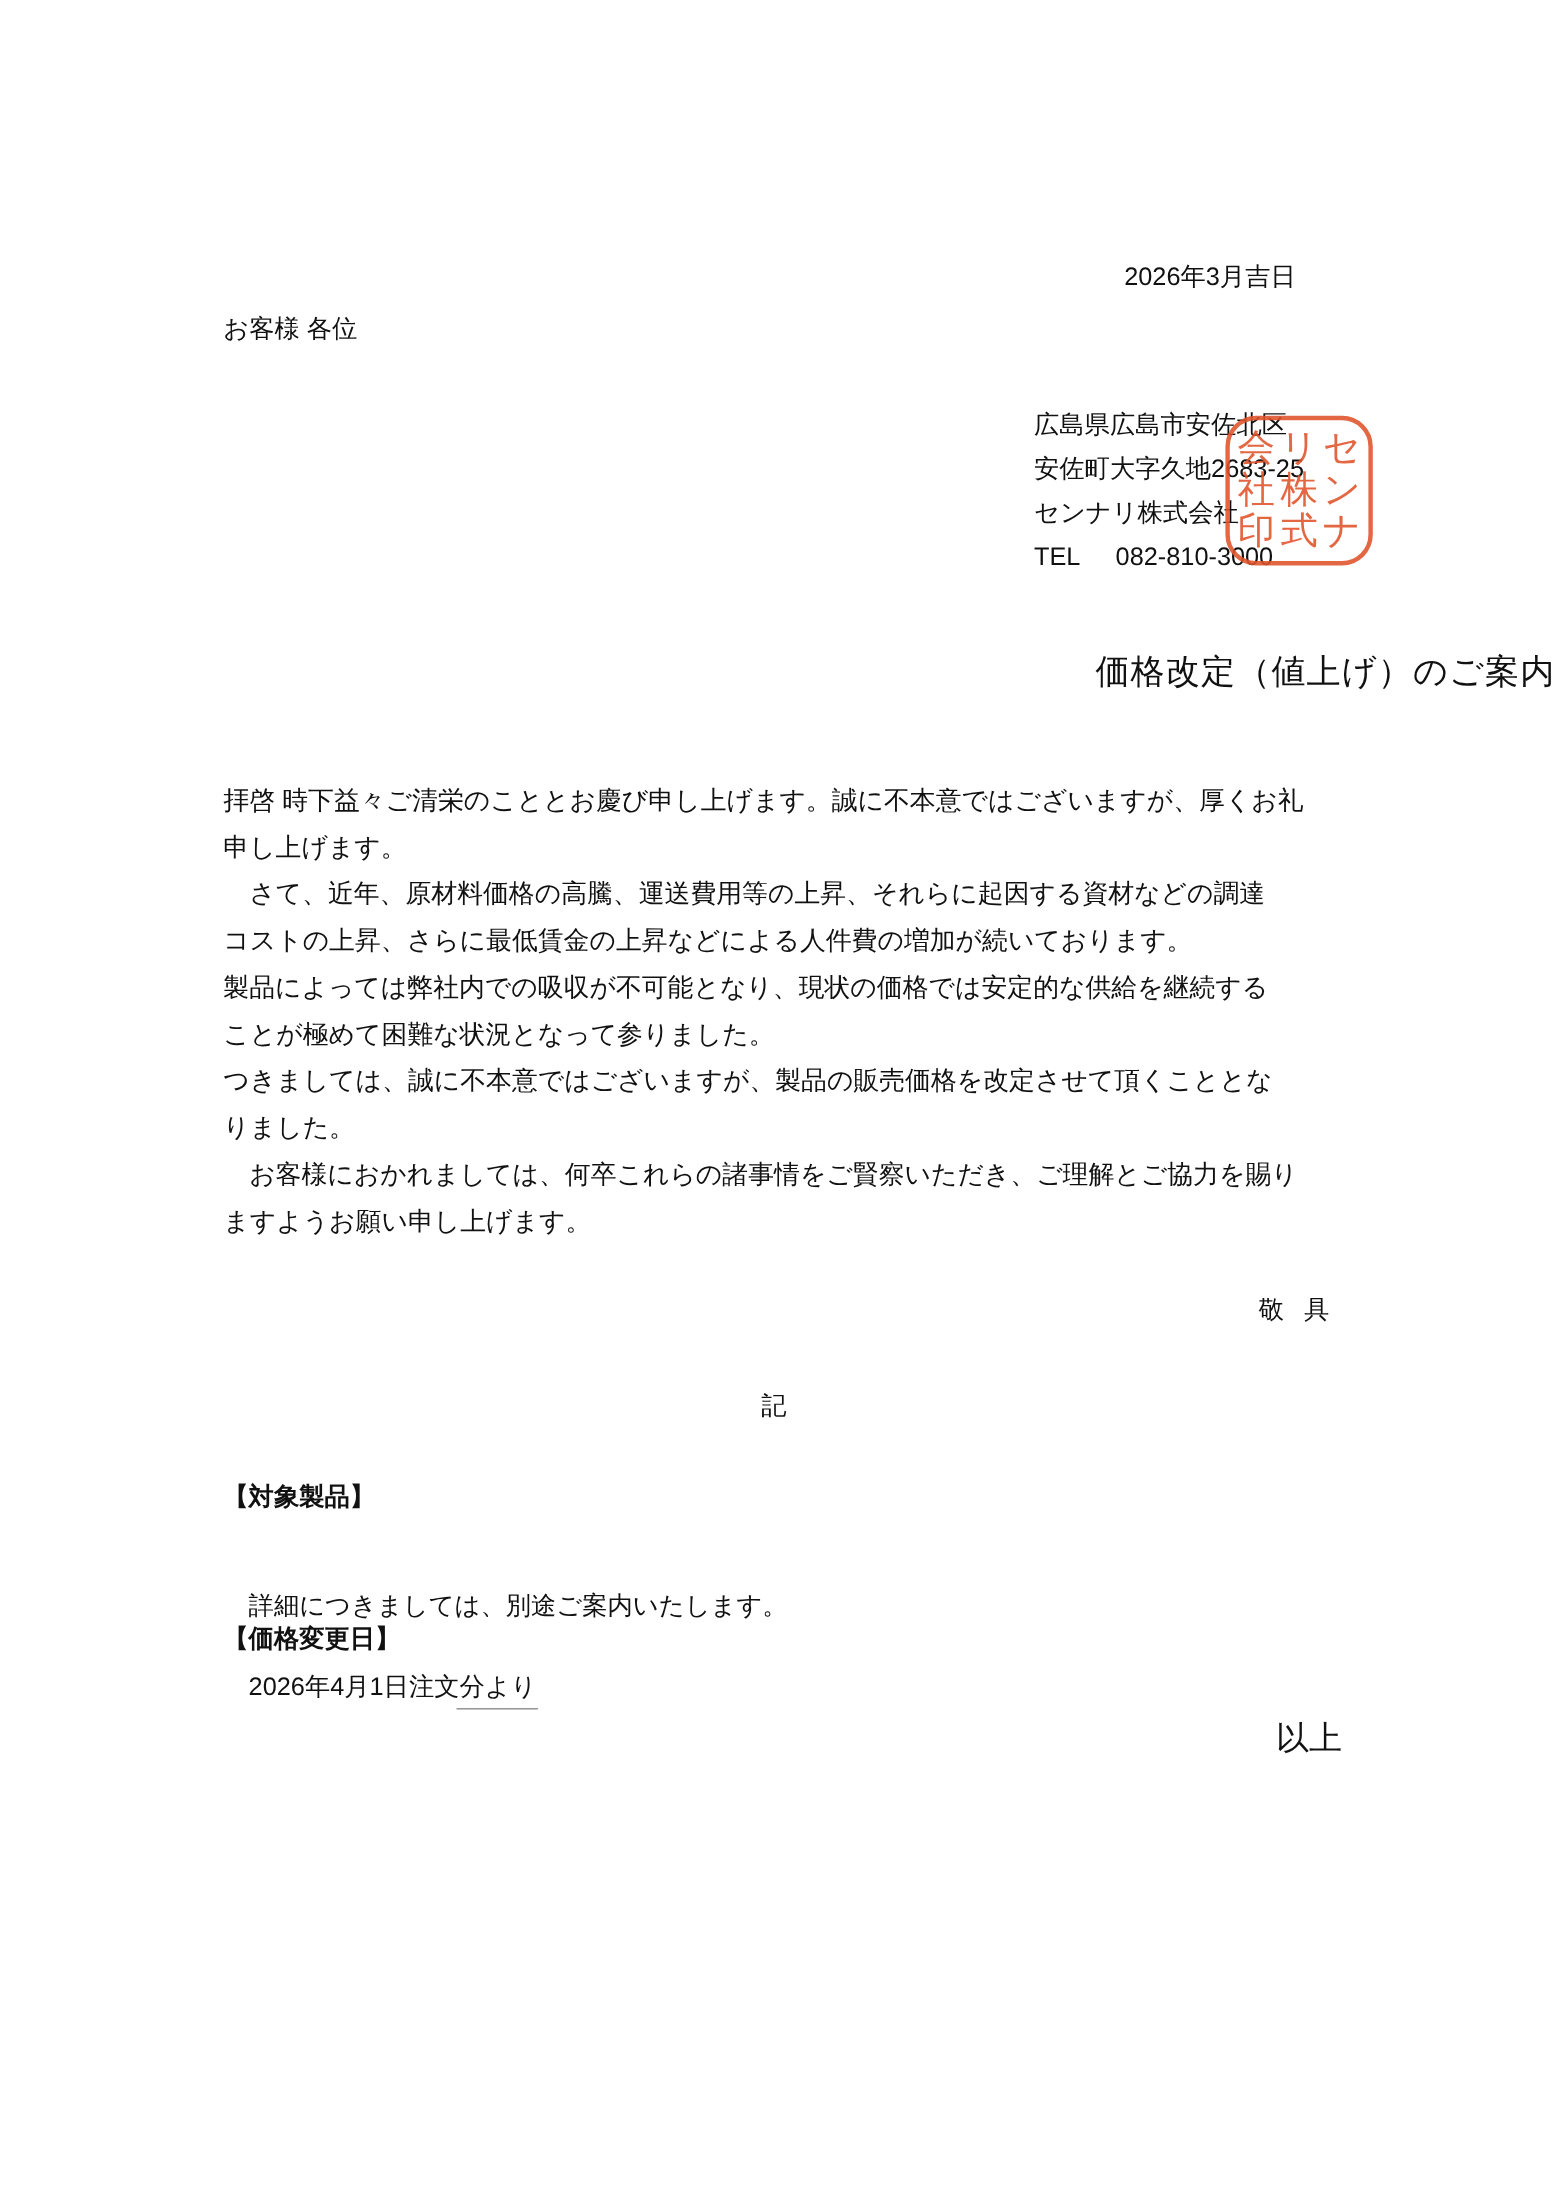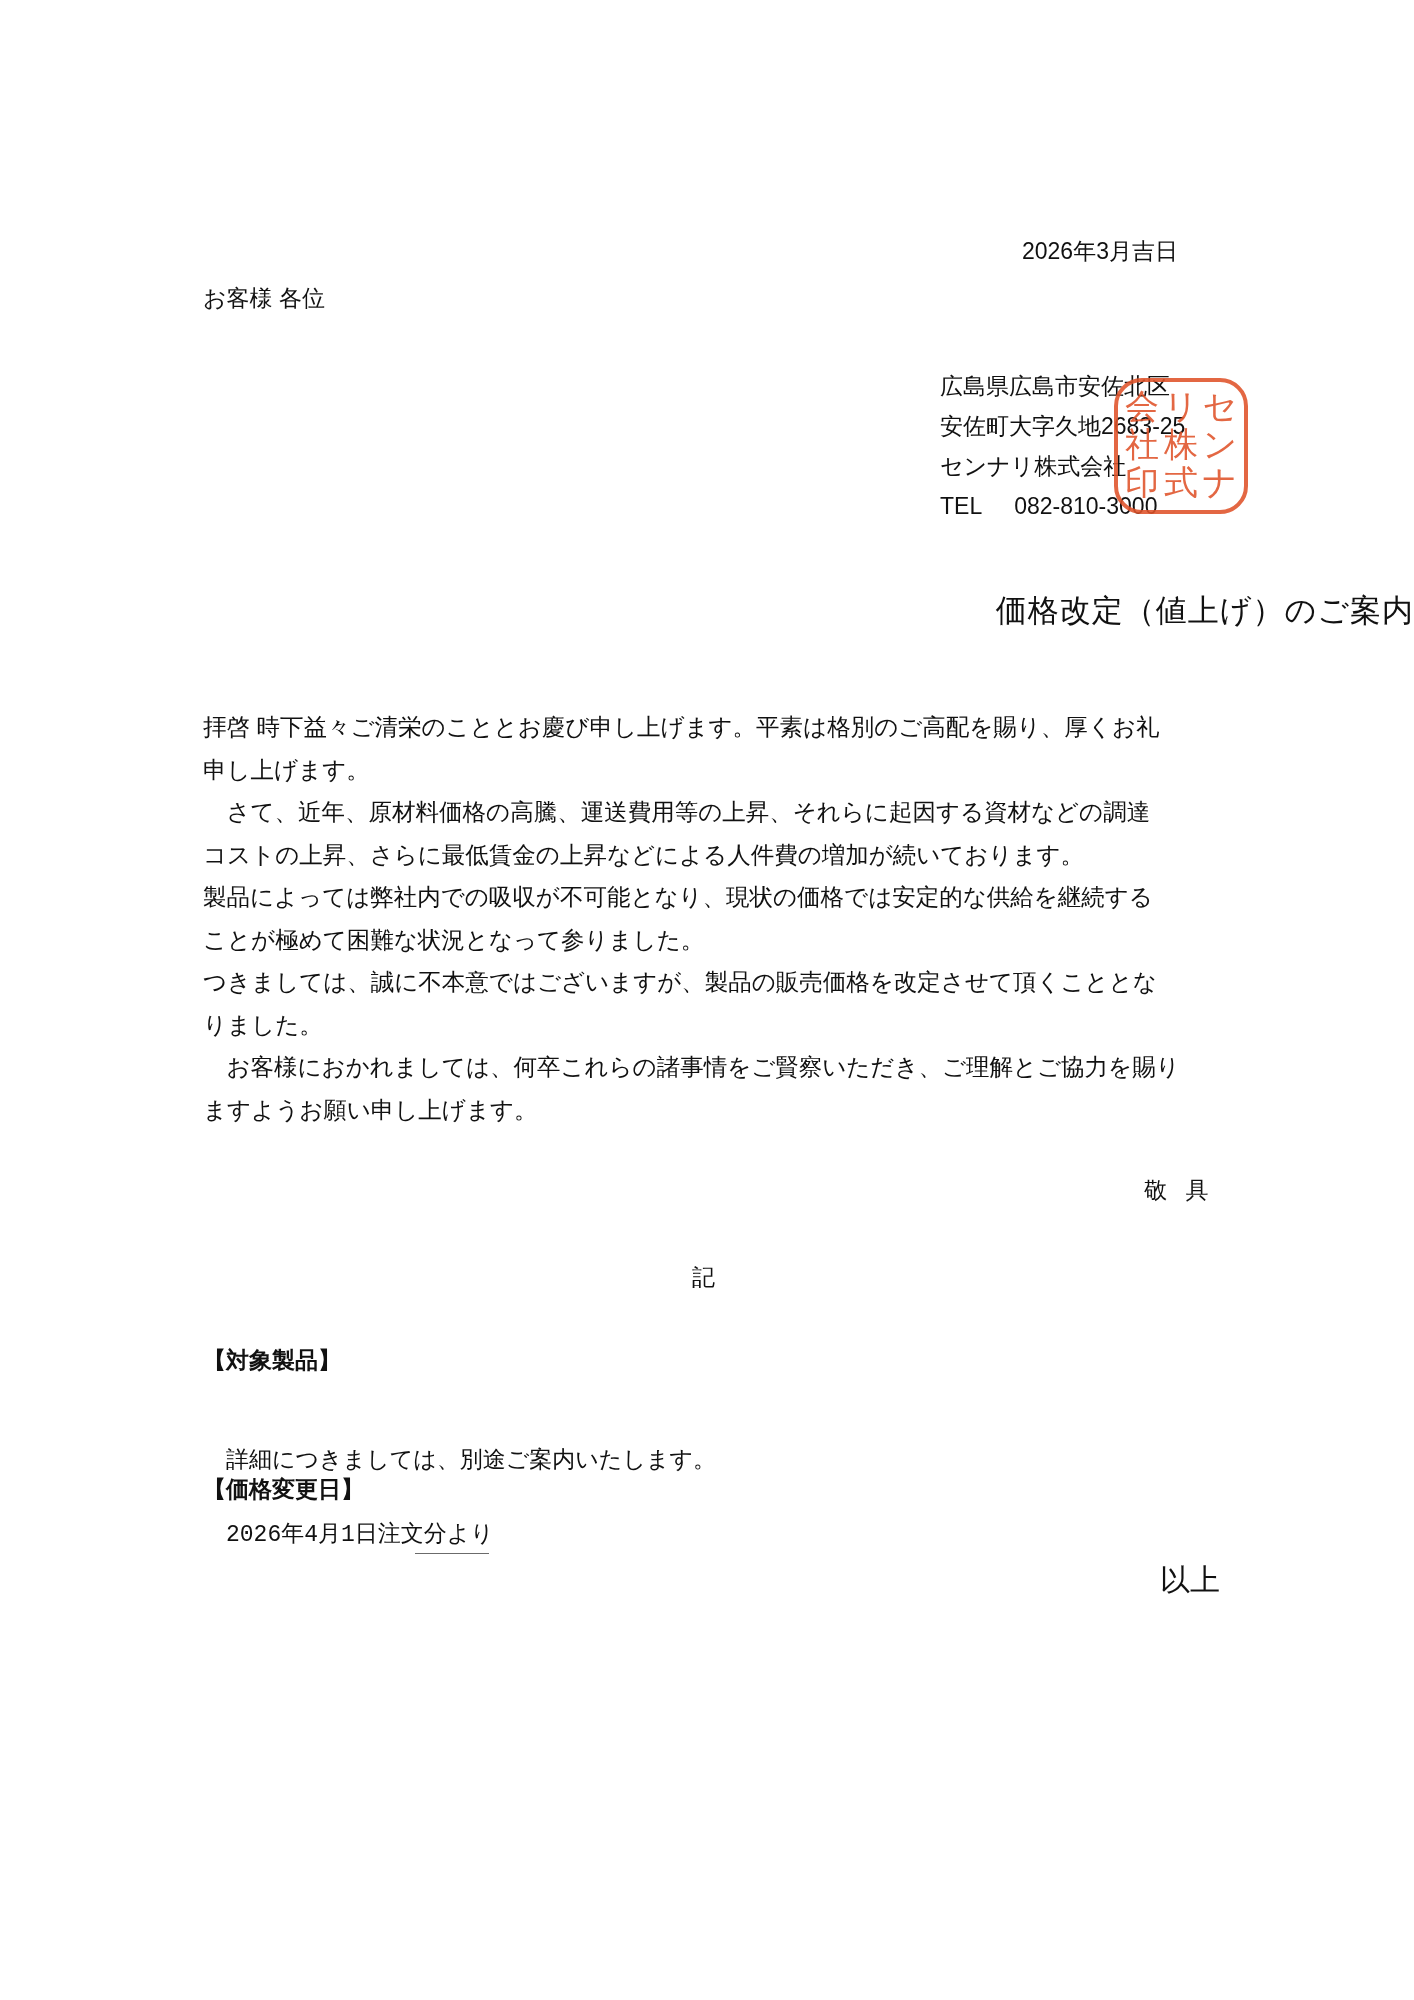--- a/index.html
+++ b/index.html
@@ -63,21 +63,21 @@
     .section-head {
       font-size: 23px;
       font-weight: bold;
     }
     .section-body {
       font-size: 23px;
     }
     .s1-head { left: 203px; top: 1345px; }
     .s1-body { left: 226px; top: 1444px; }
     .s2-head { left: 203px; top: 1474px; }
-    .s2-body { left: 226px; top: 1518px; font-family: Liberation Mono, monospace; }
+    .s2-body { left: 226px; top: 1518px; }
     .underline {
       position: absolute;
       left: 415px; top: 1553px;
       width: 74px; height: 1px;
       background: #6b6b6b;
     }
     .ijou {
       left: 1160px; top: 1560px;
       font-size: 30px;
     }
@@ -115,21 +115,21 @@
       <text x="69" y="118">式</text>
       <text x="30" y="42">会</text>
       <text x="30" y="80">社</text>
       <text x="30" y="118">印</text>
     </g>
   </svg>
 
   <div class="abs title">価格改定（値上げ）のご案内</div>
 
   <div class="abs body-text">
-    <span class="para">拝啓 時下益々ご清栄のこととお慶び申し上げます。平素は格別のご高配を賜り、厚くお礼</span>
+    <span class="para">拝啓 時下益々ご清栄のこととお慶び申し上げます。誠に不本意ではございますが、厚くお礼</span>
     <span class="para">申し上げます。</span>
     <span class="para">　さて、近年、原材料価格の高騰、運送費用等の上昇、それらに起因する資材などの調達</span>
     <span class="para">コストの上昇、さらに最低賃金の上昇などによる人件費の増加が続いております。</span>
     <span class="para">製品によっては弊社内での吸収が不可能となり、現状の価格では安定的な供給を継続する</span>
     <span class="para">ことが極めて困難な状況となって参りました。</span>
     <span class="para"> つきましては、誠に不本意ではございますが、製品の販売価格を改定させて頂くこととな</span>
     <span class="para">りました。</span>
     <span class="para">　お客様におかれましては、何卒これらの諸事情をご賢察いただき、ご理解とご協力を賜り</span>
     <span class="para">ますようお願い申し上げます。</span>
   </div>

